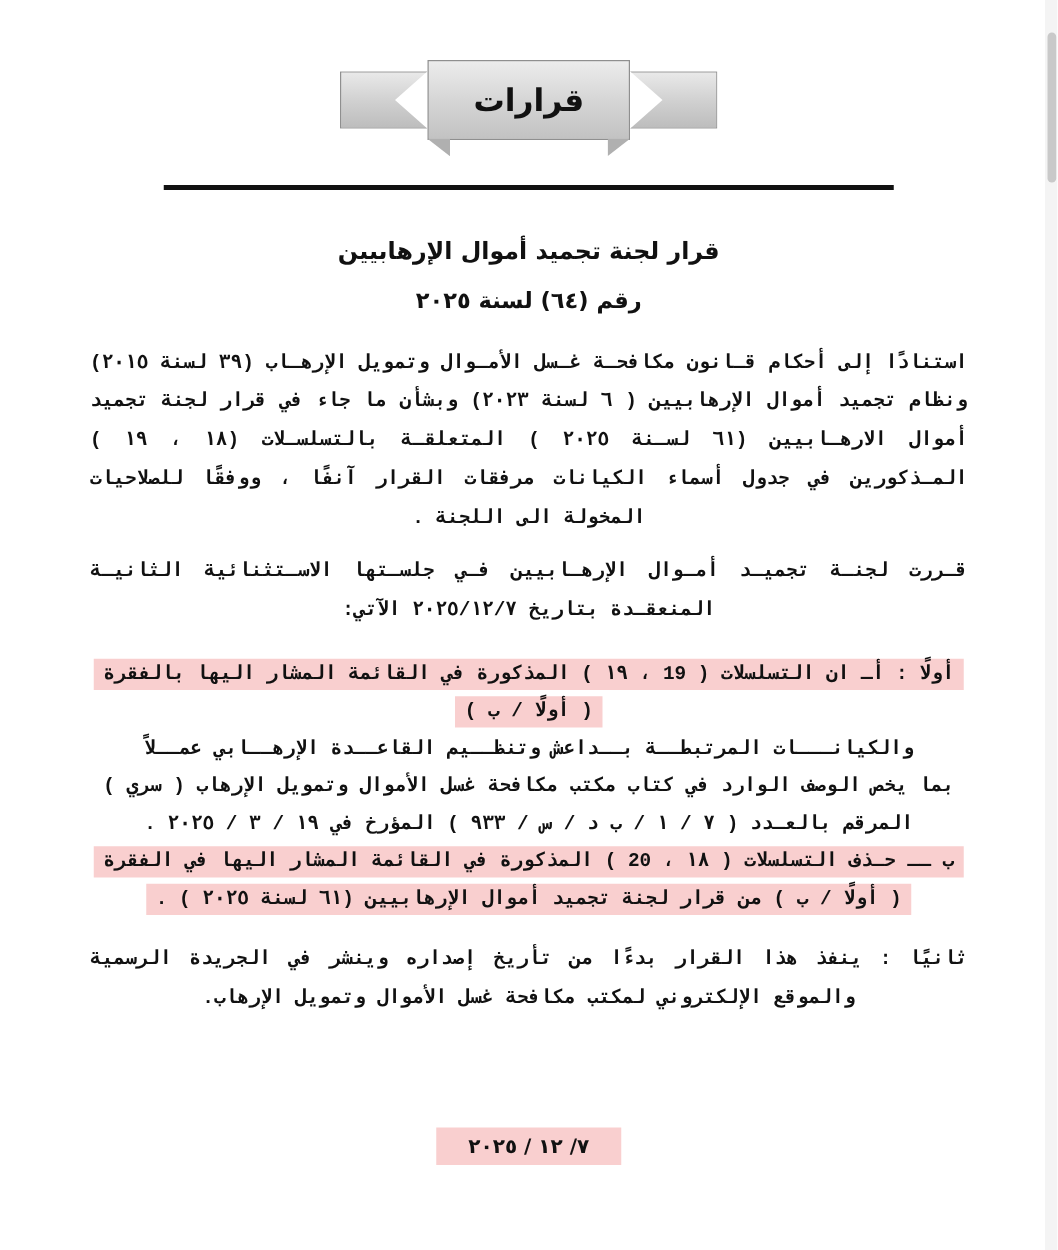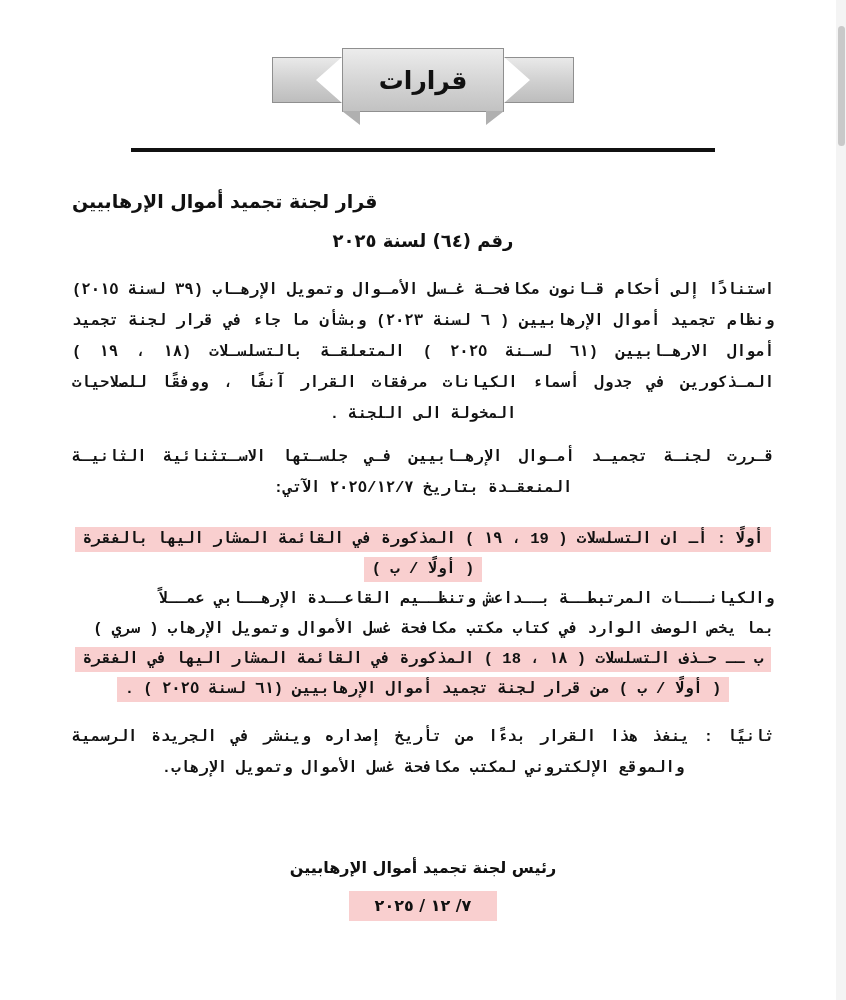--- a/index.html
+++ b/index.html
@@ -100,21 +100,21 @@
   .rule {
     margin: 36px auto 0 auto;
     width: 584px;
     height: 4px;
     background: #111;
   }
 
   
   .doc-title {
     margin-top: 38px;
-    text-align: left;
+    text-align: center;
     font-size: 19px;
     font-weight: bold;
     color: #111;
   }
   .doc-number {
     margin-top: 18px;
     text-align: center;
     font-size: 18px;
     font-weight: bold;
     color: #111;
@@ -149,21 +149,21 @@
     display: inline;
     box-decoration-break: clone;
     -webkit-box-decoration-break: clone;
     font-size: 15.5px;
     font-weight: bold;
     line-height: 30px;
     color: #111;
   }
 
   .plain-line {
-    text-align: right;
+    text-align: center;
     font-size: 15.5px;
     font-weight: bold;
     line-height: 30px;
     color: #111;
   }
 
   
   .signature {
     margin-top: 74px;
     text-align: center;
@@ -215,35 +215,35 @@
     <p class="para">قـررت لجنـة تجميـد أمـوال الإرهـابيين فـي جلسـتها الاسـتثنائية الثانيـة المنعقـدة بتاريخ ٢٠٢٥/١٢/٧ الآتي:</p>
 
     <div class="gap-md"></div>
 
     <div class="hl">
       <span class="txt">أولًا : أـ ان التسلسلات ( 19 ، ١٩ ) المذكورة في القائمة المشار اليها بالفقرة ( أولًا / ب )</span>
     </div>
 
     <div class="plain-line">والكيانـــات المرتبطــة بــداعش وتنظــيم القاعــدة الإرهــابي عمــلاً</div>
     <div class="plain-line">بما يخص الوصف الوارد في كتاب مكتب مكافحة غسل الأموال وتمويل الإرهاب ( سري )</div>
+    <div class="plain-line">المرقم بالعـدد ( ٧ / ١ / ب د / س / ٩٣٣ ) المؤرخ في ١٩ / ٣ / ٢٠٢٥ .</div>
 
     <div class="hl">
-      <span class="txt">ب ــ حـذف التسلسلات ( ١٨ ، 18 ) المذكورة في القائمة المشار اليها في الفقرة</span>
+      <span class="txt">ب ــ حـذف التسلسلات ( ١٨ ، 20 ) المذكورة في القائمة المشار اليها في الفقرة</span>
     </div>
     <div class="hl">
       <span class="txt">( أولًا / ب ) من قرار لجنة تجميد أموال الإرهابيين (٦١ لسنة ٢٠٢٥ ) .</span>
     </div>
 
     <div class="gap-md"></div>
 
     <p class="para">ثانيًا : ينفذ هذا القرار بدءًا من تأريخ إصداره وينشر في الجريدة الرسمية والموقع الإلكتروني لمكتب مكافحة غسل الأموال وتمويل الإرهاب.</p>
   </div>
 
   <div class="signature">
-    <div class="sig-title">رئيس لجنة تجميد أموال الإرهابيين</div>
     <div class="sig-date">٧/ ١٢ / ٢٠٢٥</div>
   </div>
 
 </div>
 
 <div class="scroll-track">
   <div class="scroll-thumb"></div>
 </div>
 
 </body></html>

